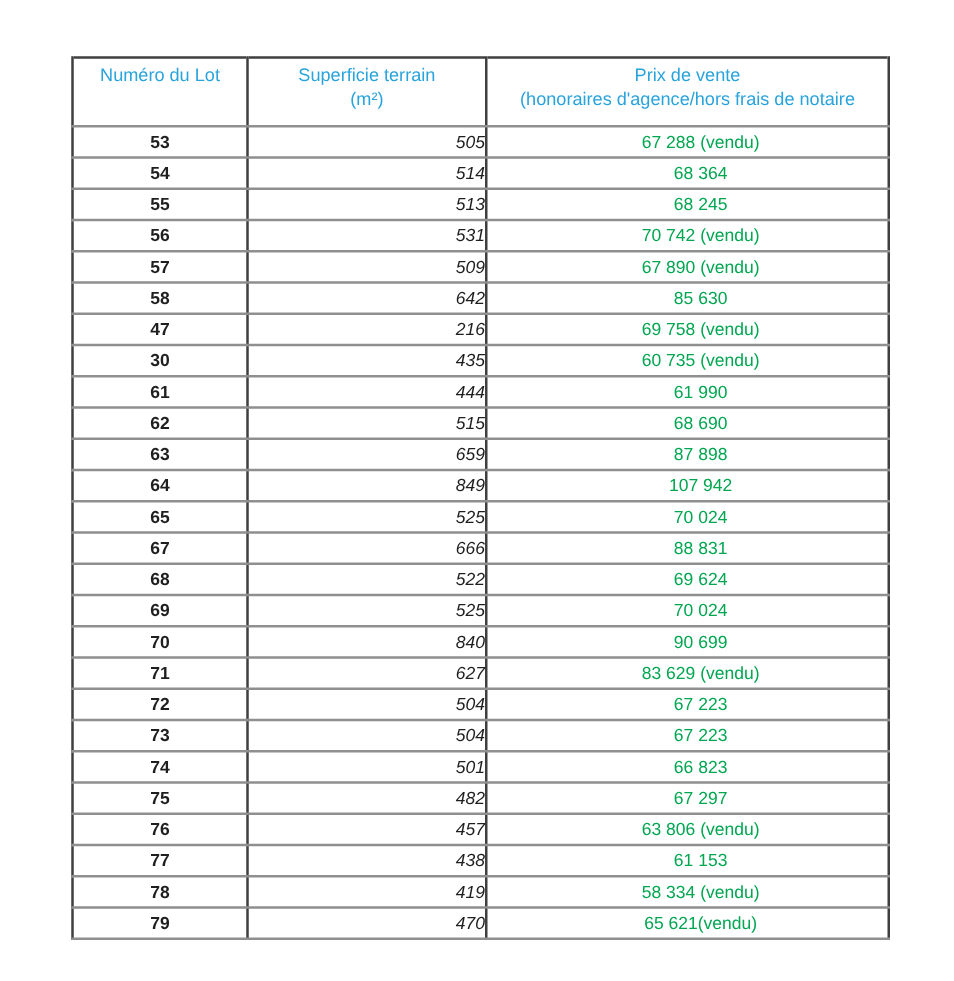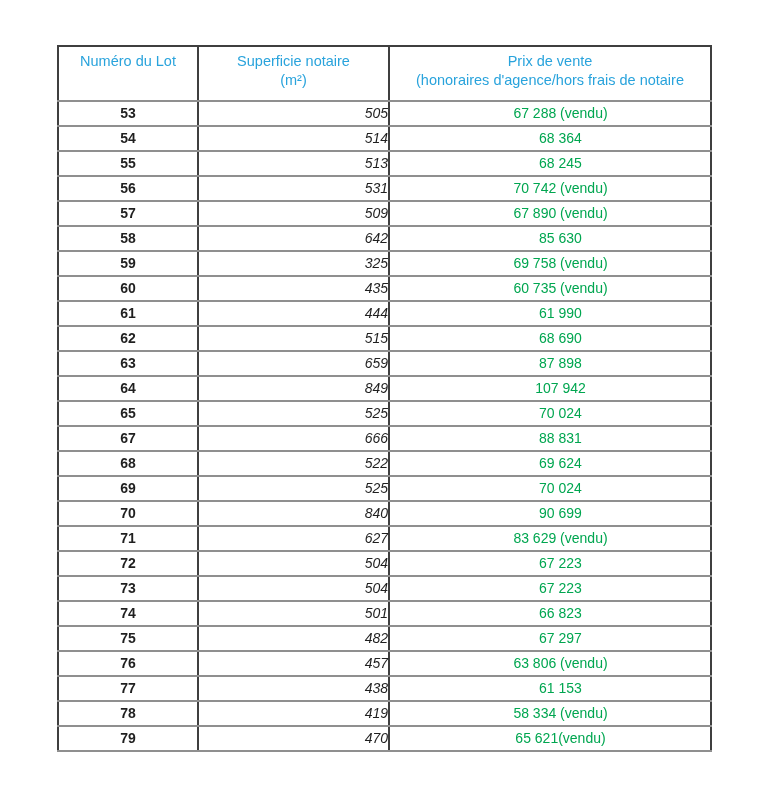--- a/index.html
+++ b/index.html
@@ -85,21 +85,21 @@
       <col class="c1">
       <col class="c2">
       <col class="c3">
     </colgroup>
     <thead>
       <tr>
         <th>
           <div>Numéro du Lot</div>
         </th>
         <th>
-          <div>Superficie notaire</div>
+          <div>Superficie terrain</div>
           <div>(m²)</div>
         </th>
         <th>
           <div>Prix de vente</div>
           <div>(honoraires d'agence/hors frais de notaire</div>
         </th>
       </tr>
     </thead>
     <tbody id="table-body">
         <tr>
@@ -126,26 +126,26 @@
     <td class="lot">57</td>
     <td class="superficie">509</td>
     <td class="prix">67 890 (vendu)</td>
   </tr>
         <tr>
     <td class="lot">58</td>
     <td class="superficie">642</td>
     <td class="prix">85 630</td>
   </tr>
         <tr>
-    <td class="lot">59</td>
-    <td class="superficie">325</td>
+    <td class="lot">47</td>
+    <td class="superficie">216</td>
     <td class="prix">69 758 (vendu)</td>
   </tr>
         <tr>
-    <td class="lot">60</td>
+    <td class="lot">30</td>
     <td class="superficie">435</td>
     <td class="prix">60 735 (vendu)</td>
   </tr>
         <tr>
     <td class="lot">61</td>
     <td class="superficie">444</td>
     <td class="prix">61 990</td>
   </tr>
         <tr>
     <td class="lot">62</td>

